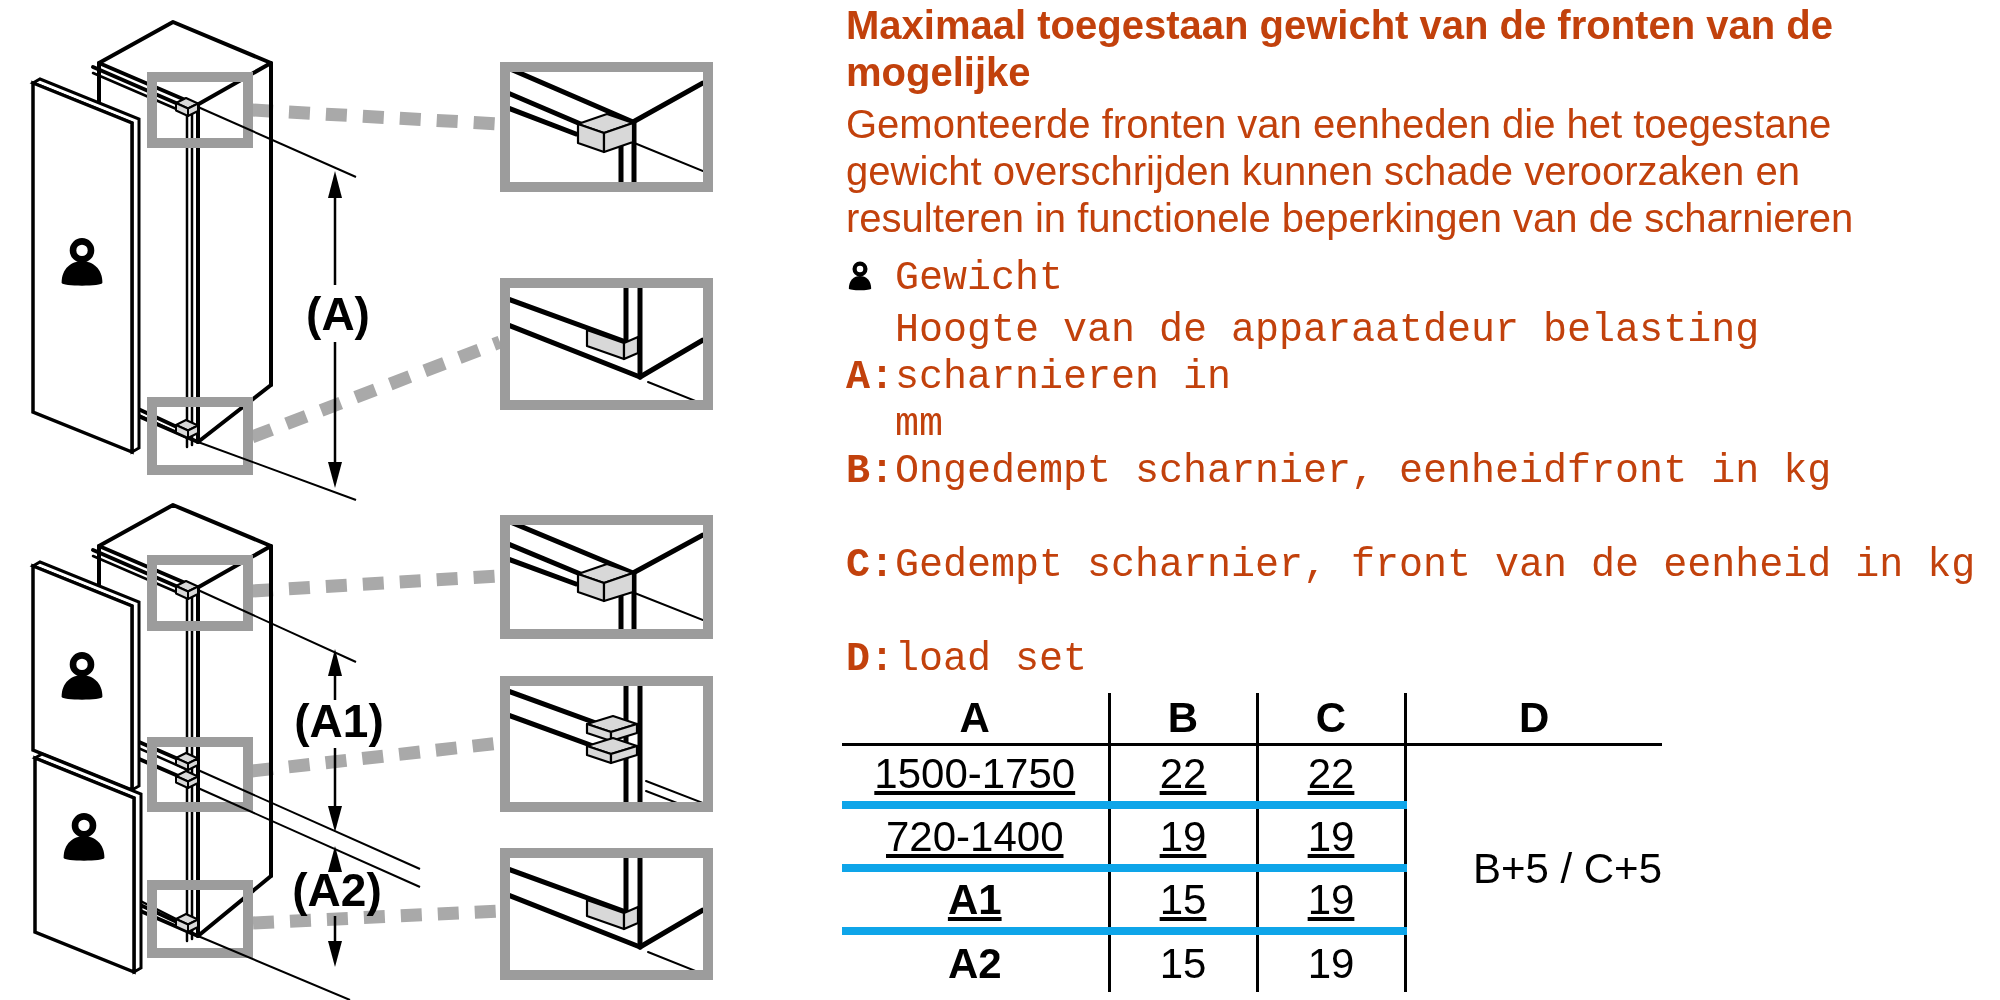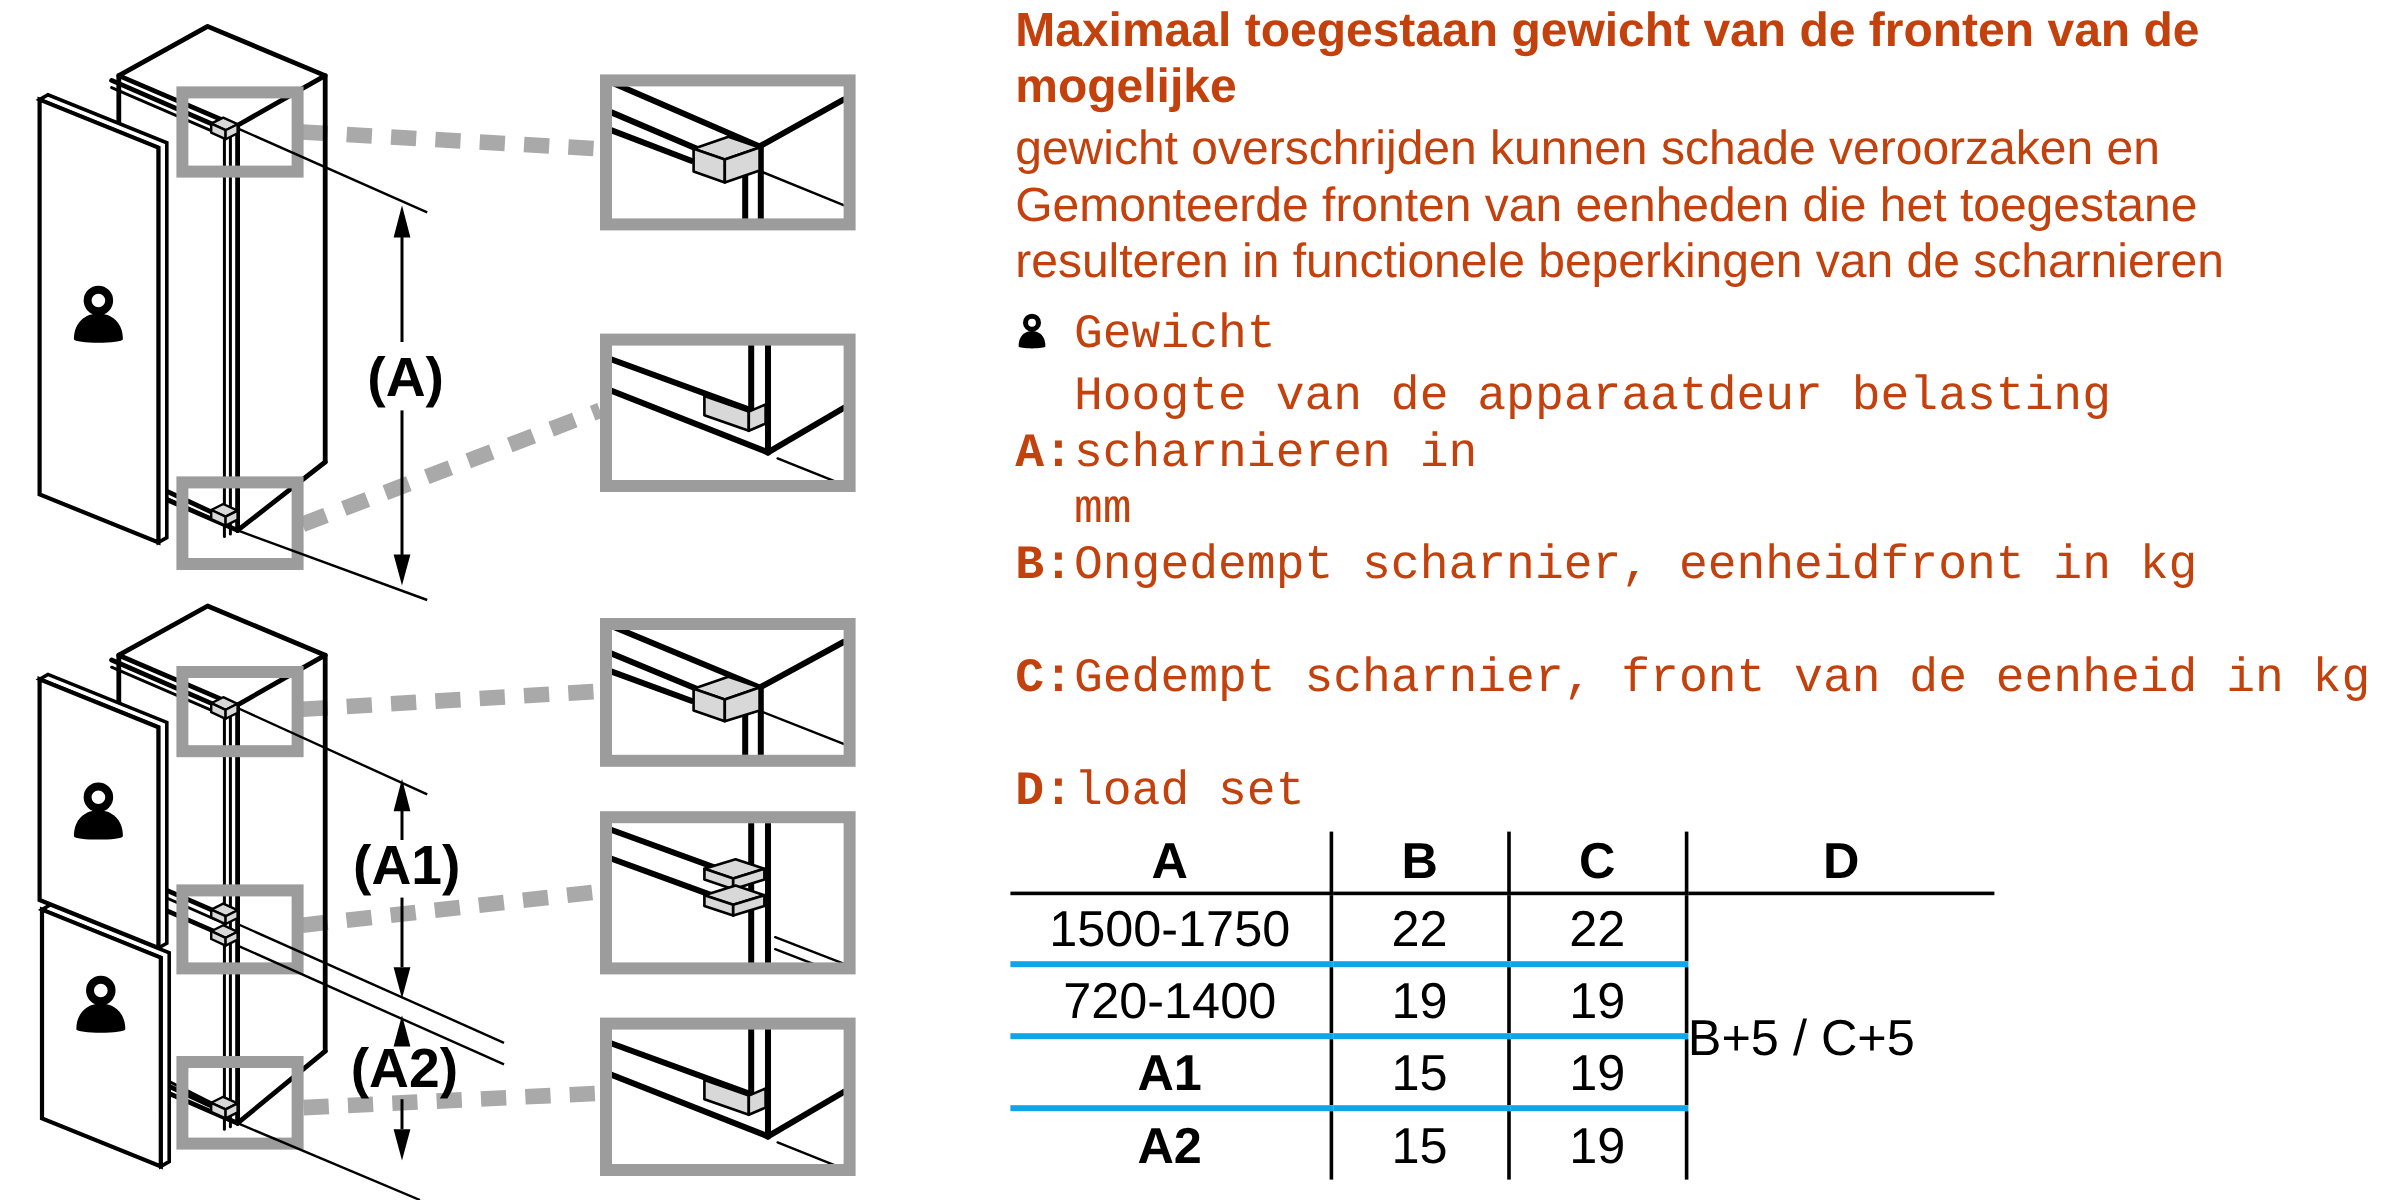--- a/index.html
+++ b/index.html
@@ -33,23 +33,23 @@
     border-collapse:collapse; table-layout:fixed;
     font-size:42px; color:#000;
   }
   table.spec th, table.spec td { padding:0; text-align:center; font-weight:normal; }
   table.spec th {
     height:49px; vertical-align:bottom; padding-bottom:1px;
     font-weight:bold; border-bottom:3px solid #000;
   }
   table.spec th.vline, table.spec td.vline { border-right:3px solid #000; }
   table.spec td { height:55px; vertical-align:middle; }
-  table.spec tr.r td.vline { border-bottom:5px solid #0ea5e9; }
+  table.spec tr.r td.vline { border-bottom:8px solid #0ea5e9;text-decoration:underline; }
   table.spec tr.r-last td.vline { border-bottom:none; height:57px;text-align:center; }
-  table.spec td.dcell { vertical-align:middle; text-align:left; }
+  table.spec td.dcell { vertical-align:middle; text-align:right; }
   table.spec .bold-a { font-weight:bold; }
 </style>
 </head>
 <body>
 
 <div class="canvas">
 
   <svg class="art" width="840" height="1000" viewBox="0 0 840 1000">
     <defs>
       <g id="kb">
@@ -283,22 +283,22 @@
     </g>
   </svg>
 
   <div class="textcol">
     <div class="title-block">
       <div>Maximaal toegestaan gewicht van de fronten van de</div>
       <div>mogelijke</div>
     </div>
 
     <div class="intro-block">
+      <div>Gemonteerde fronten van eenheden die het toegestane</div>
       <div>gewicht overschrijden kunnen schade veroorzaken en</div>
-      <div>Gemonteerde fronten van eenheden die het toegestane</div>
       <div>resulteren in functionele beperkingen van de scharnieren</div>
     </div>
 
     <div class="legend-block">
       <div class="lg-row">
         <div class="lg-icon-holder">
           <svg width="28" height="37" viewBox="-17.5 -29 35 48" aria-hidden="true">
             <circle cx="0" cy="-13.5" r="7" fill="none" stroke="#000" stroke-width="5.5"></circle>
             <path d="M-14.5 12 C-14.5 1 -8 -4.5 0 -4.5 C8 -4.5 14.5 1 14.5 12 C14.5 15 -14.5 15 -14.5 12 Z" fill="#000"></path>
           </svg>

